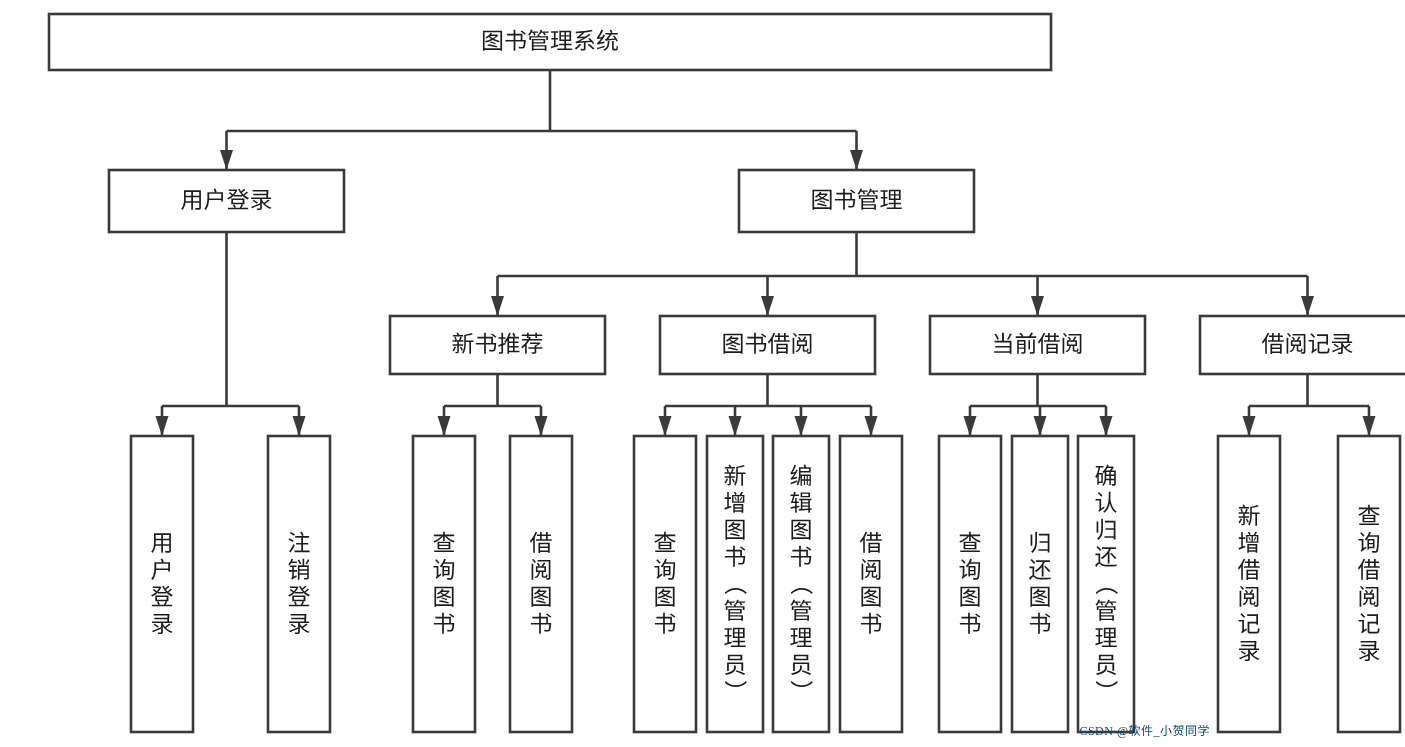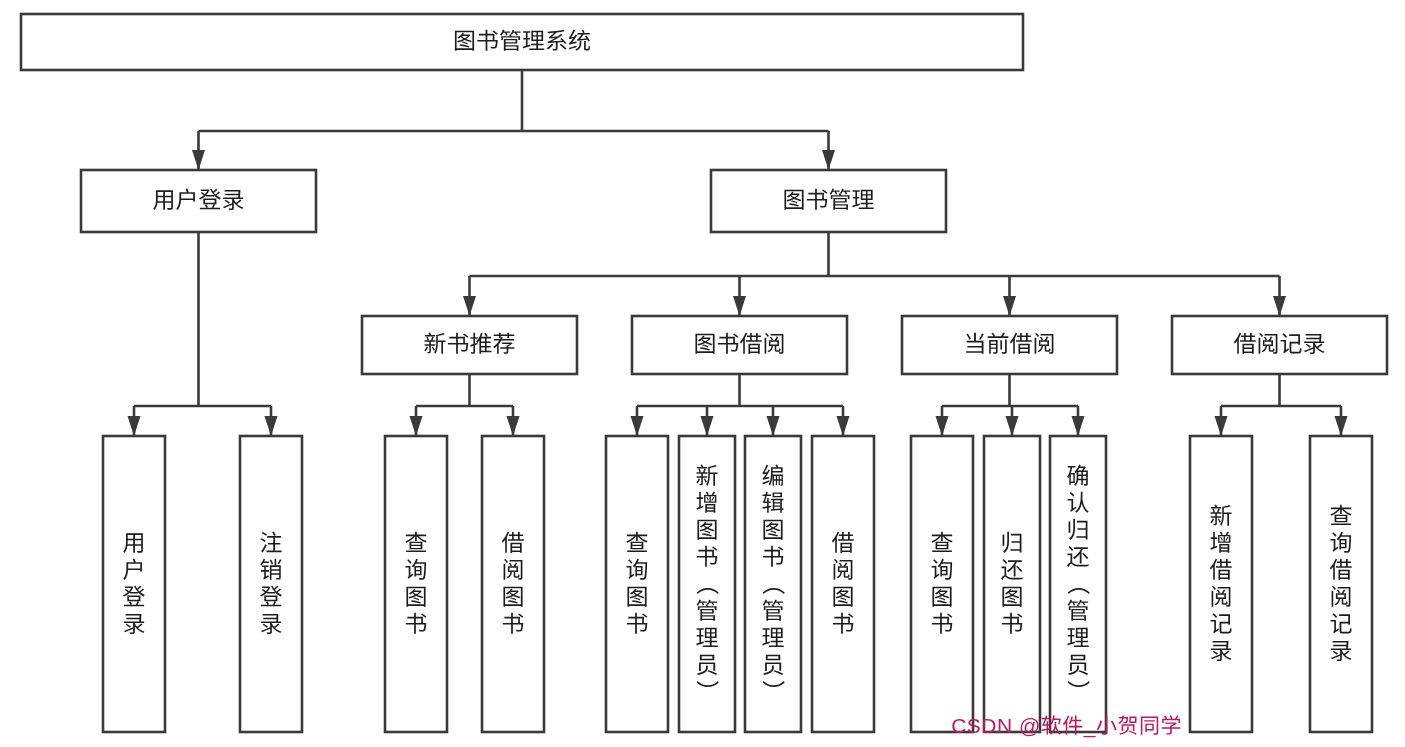--- a/index.html
+++ b/index.html
@@ -12,20 +12,21 @@
     width: 1405px;
     height: 747px;
     font-family: "Liberation Sans", "DejaVu Sans", sans-serif;
     overflow: hidden;
   }
   #diagram-root {
     position: relative;
     width: 1190px;
     height: 747px;
     background: #ffffff;
+    margin-left: 28px;
   }
   svg.flow-canvas {
     position: absolute;
     left: 0;
     top: 0;
     width: 1405px;
     height: 747px;
     display: block;
   }
   .node-box {
@@ -55,23 +56,23 @@
     font-family: "Liberation Sans", "DejaVu Sans", sans-serif;
     font-size: 23px;
     fill: #1c1c1c;
     text-anchor: middle;
     white-space: pre;
   }
   .watermark-text {
     position: absolute;
     right: 8px;
     bottom: 8px;
-    font-family: Liberation Sans, sans-serif;
-    font-size: 21px;
-    color: #be185d;
+    font-family: Liberation Serif, serif;
+    font-size: 12px;
+    color: #0c4a6e;
     letter-spacing: 0.5px;
     user-select: none;
     pointer-events: none;
   }
 </style>
 </head>
 <body>
 
 <div id="diagram-root">
   <svg class="flow-canvas" id="flow-canvas" viewBox="0 0 1405 747" xmlns="http://www.w3.org/2000/svg">

